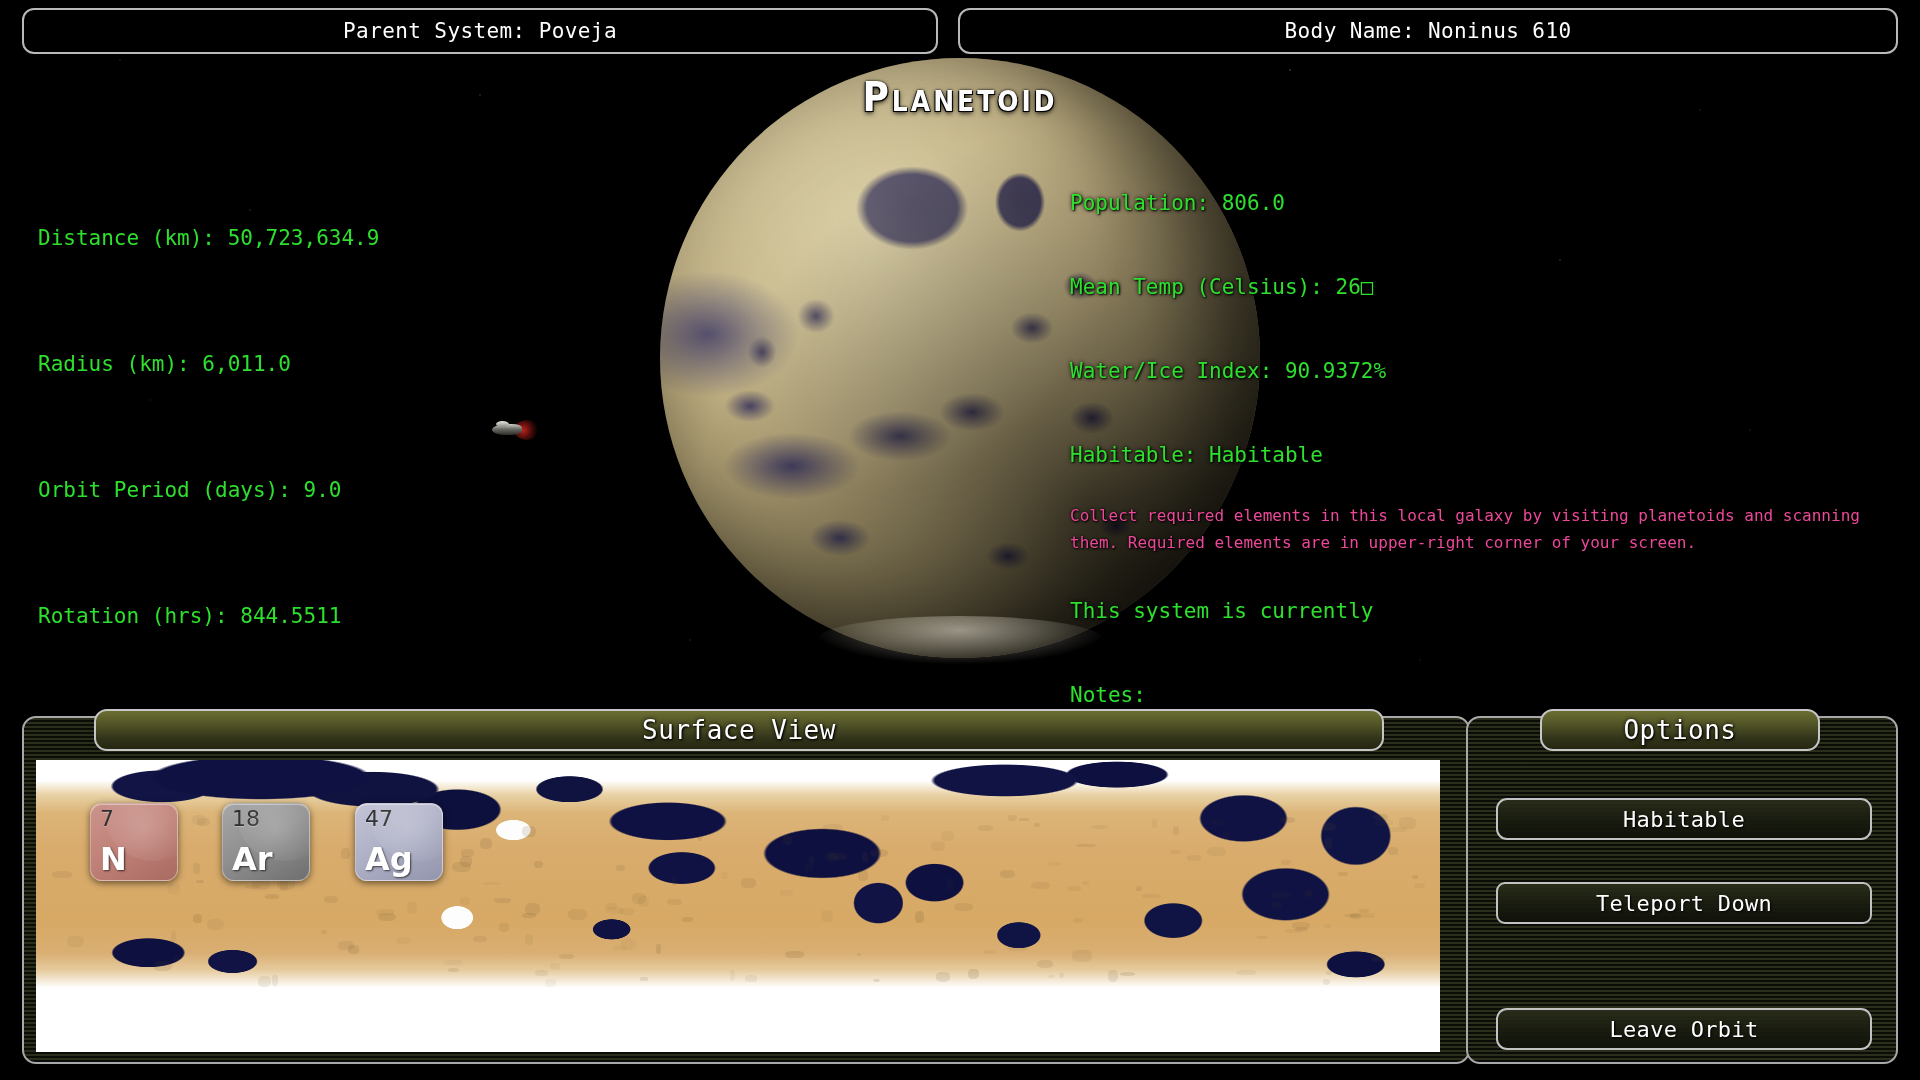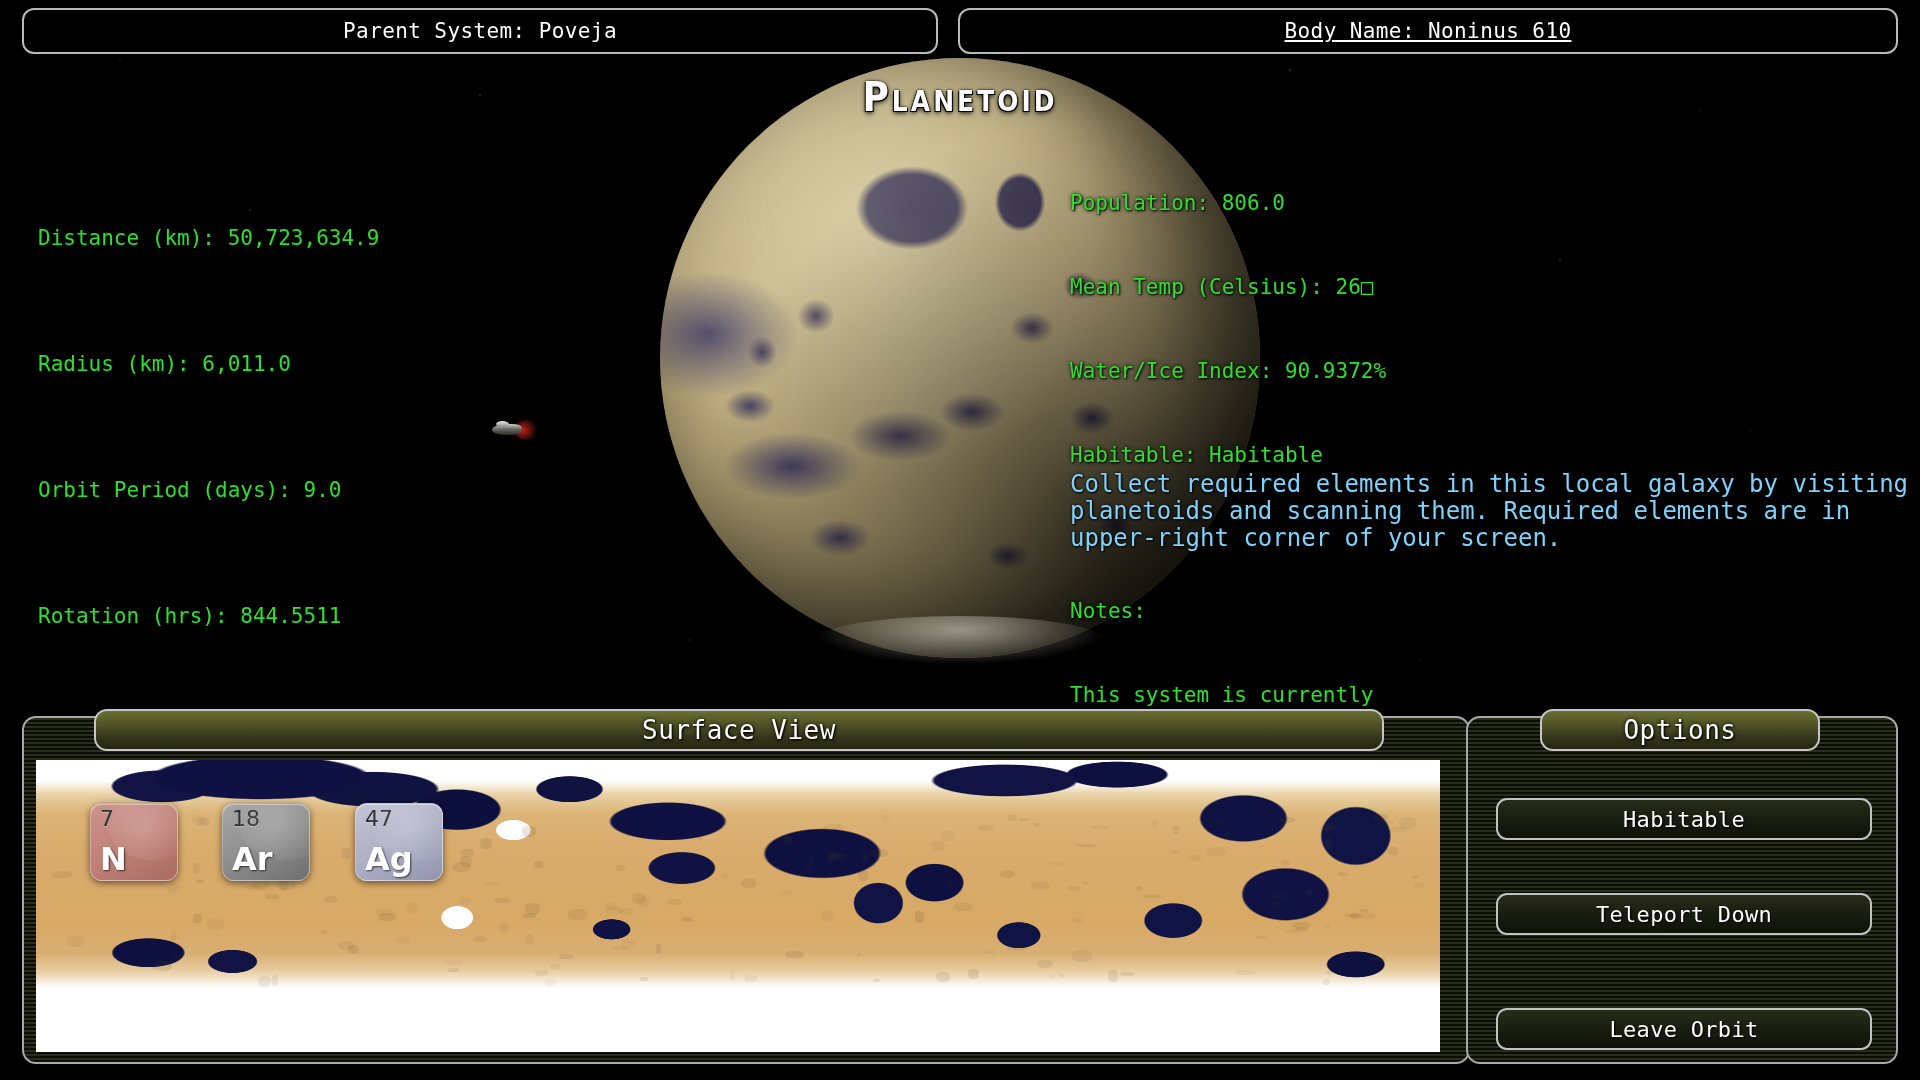--- a/index.html
+++ b/index.html
@@ -125,21 +125,21 @@
     border:2px solid #b9b9b9;
     border-radius:12px;
     background:rgba(0,0,0,.55);
     display:flex; align-items:center; justify-content:center;
     color:#ffffff;
     font-size:21px;
     letter-spacing:.4px;
     text-shadow:0 0 3px rgba(0,0,0,.9), 1px 1px 2px #000;
   }
   #parent-system-bar { left:22px; width:916px; }
-  #body-name-bar     { left:958px; width:940px;text-decoration:underline; }
+  #body-name-bar     { left:958px; width:940px; }
 
   
   #planetoid-title {
     position:absolute;
     left:0; right:0; top:76px;
     text-align:center;
     font-family:"DejaVu Sans", sans-serif;
     font-size:36px;
     font-weight:bold;
     font-variant:small-caps;
@@ -160,25 +160,25 @@
   }
   #stats-left  { left:38px; top:133px; }
   #stats-right { left:1070px; top:133px; }
   .stats .row { display:block; }
   .stats .gap { display:block; height:16px; }
   .stats.tight { line-height:28px; }
 
   
   #help-text {
     position:absolute;
-    left:1070px; top:471px;
+    left:1070px; top:502px;
     width:845px;
-    font-size:24px;
+    font-size:16px;
     line-height:27px;
-    color:#7dd3fc;
+    color:#ec4899;
     text-shadow:0 0 3px #000, 1px 1px 2px #000;
   }
 
   
   .panel {
     position:absolute;
     border:2px solid #a8a8a8;
     border-radius:14px;
     background-color:#0d0f09;
     background-image:repeating-linear-gradient(
@@ -296,21 +296,21 @@
     border-radius:11px;
     background:linear-gradient(180deg, rgba(42,46,26,.92) 0%, rgba(24,27,15,.95) 55%, rgba(16,18,10,.97) 100%);
     display:flex; align-items:center; justify-content:center;
     color:#ffffff;
     font-size:22px;
     letter-spacing:.3px;
     text-shadow:1px 1px 2px #000;
     cursor:pointer;
   }
   #btn-upgrades      { top:80px; }
-  #btn-teleport-down { top:175px; }
+  #btn-teleport-down { top:164px;border-radius:9px; }
   #btn-leave-orbit   { top:290px; }
 </style>
 </head>
 <body>
 
 <div id="screen">
 
   <div class="starfield"></div>
 
   <div class="planet-wrap">
@@ -347,22 +347,22 @@
     
     
   </div>
 
   <div class="stats tight" id="stats-right">
     <span class="row">Population: 806.0</span>
     <span class="row">Mean Temp (Celsius): 26□</span>
     <span class="row">Water/Ice Index: 90.9372%</span>
     <span class="row">Habitable: Habitable</span>
     <span class="gap"></span>
+    <span class="row">This system is currently</span>
     <span class="row">Notes:</span>
-    <span class="row">This system is currently</span>
     <span class="row">under no particular pressure</span>
     <span class="gap"></span>
     <span class="row">Atmosphere Notes: 0.27 atm (O2 38%,N2 21%,Ar 11%,SO2 7%)</span>
   </div>
 
   <div id="help-text">Collect required elements in this local galaxy by visiting planetoids and scanning them. Required elements are in upper-right corner of your screen.</div>
 
   <div class="panel" id="surface-panel">
     <div class="panel-title" id="surface-title">
       <span>Surface View</span>

